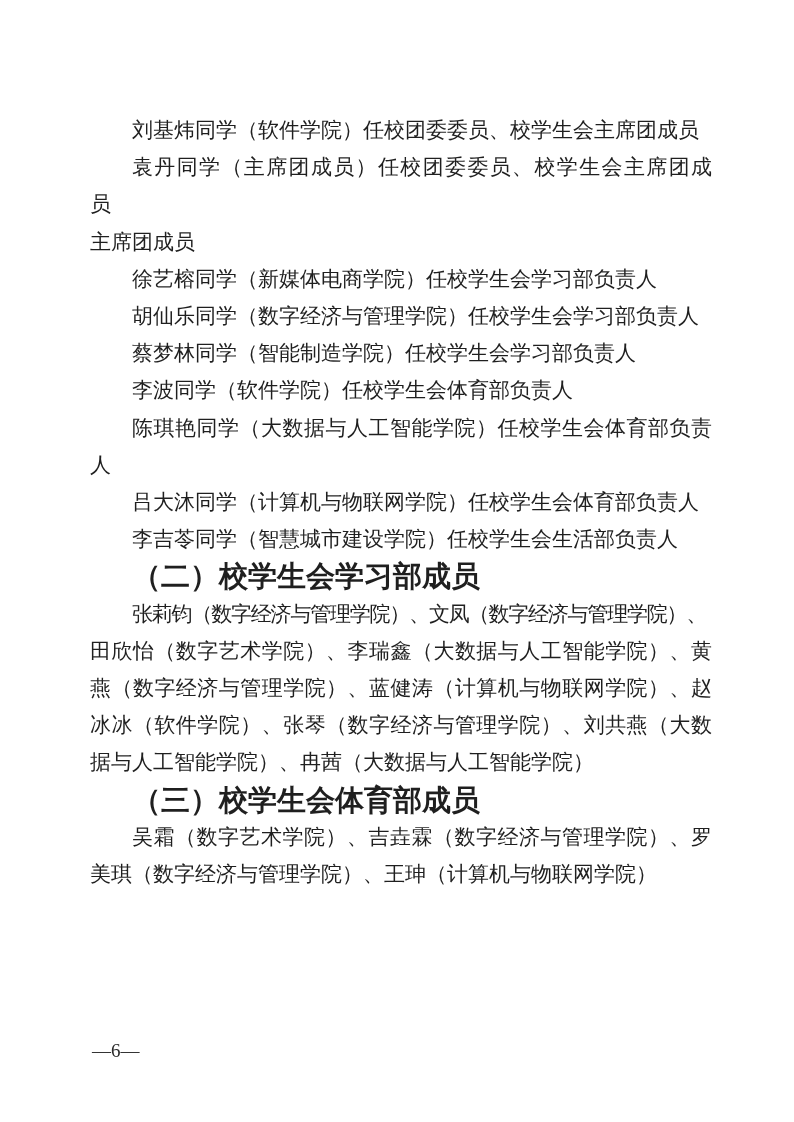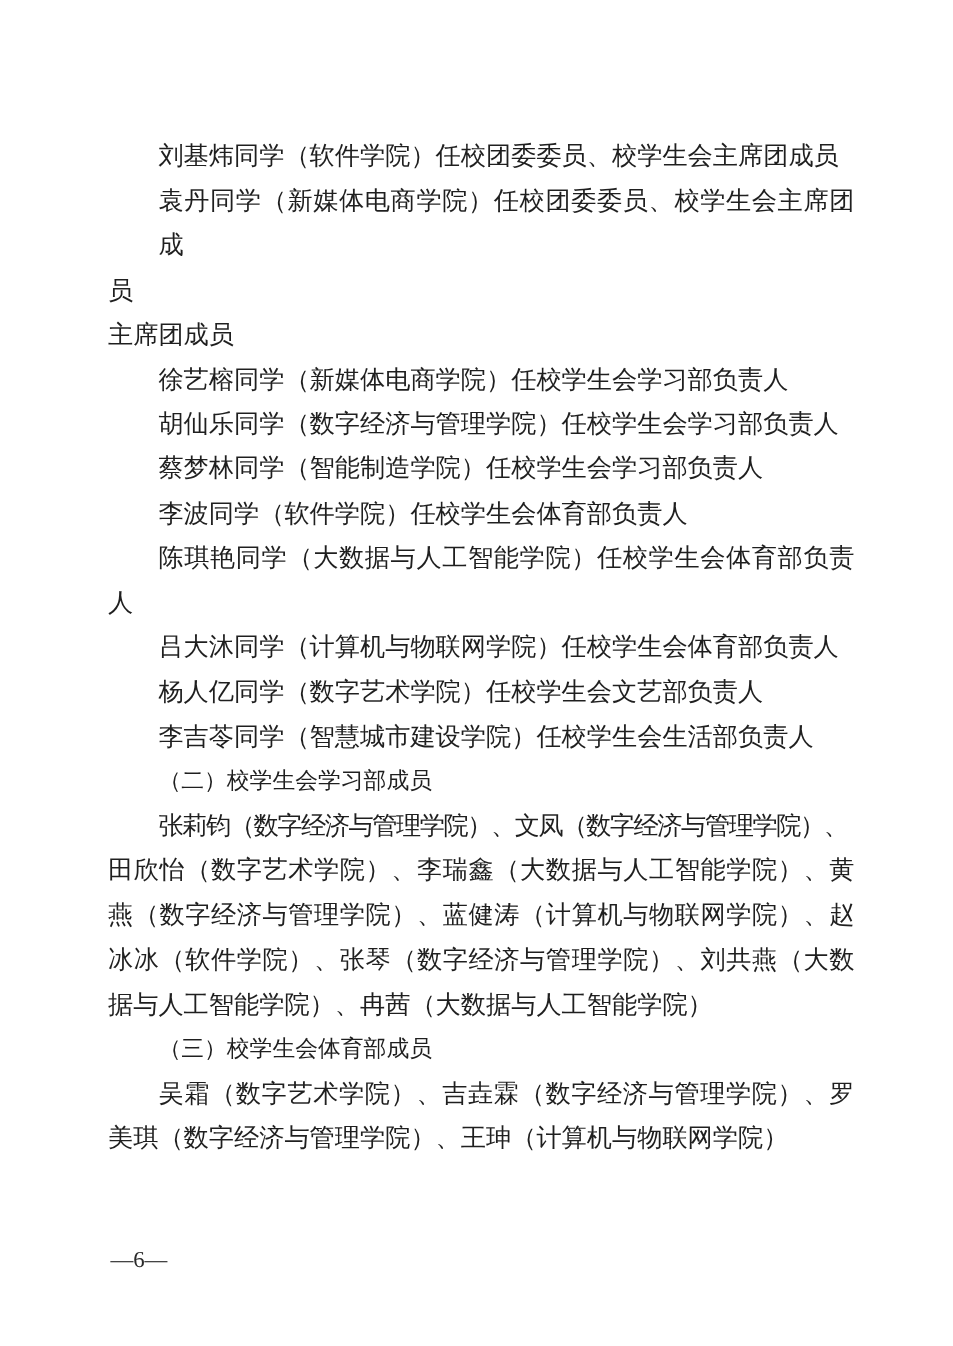--- a/index.html
+++ b/index.html
@@ -33,48 +33,47 @@
   }
   .line.stretch {
     white-space: normal;
     text-align: justify;
     text-align-last: justify;
   }
   .line.tight {
     letter-spacing: -1.2px;
   }
   .line.bold {
-    font-weight: normal;
-    font-size: 19px;
+    font-weight: bold;
+    font-size: 29px;
   }
   .footer {
     position: absolute;
     left: 92px;
     top: 1040px;
     font-size: 19px;
     color: #2a2a2a;
   }
 </style>
 </head>
 <body>
 
 <div class="page">
   <div class="text-block" id="text-block">
       <div class="line indent">刘基炜同学（软件学院）任校团委委员、校学生会主席团成员</div>
-      <div class="line indent stretch">袁丹同学（新媒体电商学院）任校团委委员、校学生会主席团成</div>
+      <div class="line indent stretch">袁丹同学（主席团成员）任校团委委员、校学生会主席团成</div>
       <div class="line">员</div>
       <div class="line">主席团成员</div>
       <div class="line indent">徐艺榕同学（新媒体电商学院）任校学生会学习部负责人</div>
       <div class="line indent">胡仙乐同学（数字经济与管理学院）任校学生会学习部负责人</div>
       <div class="line indent">蔡梦林同学（智能制造学院）任校学生会学习部负责人</div>
       <div class="line indent">李波同学（软件学院）任校学生会体育部负责人</div>
       <div class="line indent stretch">陈琪艳同学（大数据与人工智能学院）任校学生会体育部负责</div>
       <div class="line">人</div>
       <div class="line indent">吕大沐同学（计算机与物联网学院）任校学生会体育部负责人</div>
-      <div class="line indent">杨人亿同学（数字艺术学院）任校学生会文艺部负责人</div>
       <div class="line indent">李吉苓同学（智慧城市建设学院）任校学生会生活部负责人</div>
       <div class="line indent bold">（二）校学生会学习部成员</div>
       <div class="line indent tight">张莉钧（数字经济与管理学院）、文凤（数字经济与管理学院）、</div>
       <div class="line stretch">田欣怡（数字艺术学院）、李瑞鑫（大数据与人工智能学院）、黄</div>
       <div class="line stretch">燕（数字经济与管理学院）、蓝健涛（计算机与物联网学院）、赵</div>
       <div class="line stretch">冰冰（软件学院）、张琴（数字经济与管理学院）、刘共燕（大数</div>
       <div class="line">据与人工智能学院）、冉茜（大数据与人工智能学院）</div>
       <div class="line indent bold">（三）校学生会体育部成员</div>
       <div class="line indent stretch">吴霜（数字艺术学院）、吉垚霖（数字经济与管理学院）、罗</div>
       <div class="line">美琪（数字经济与管理学院）、王珅（计算机与物联网学院）</div>

